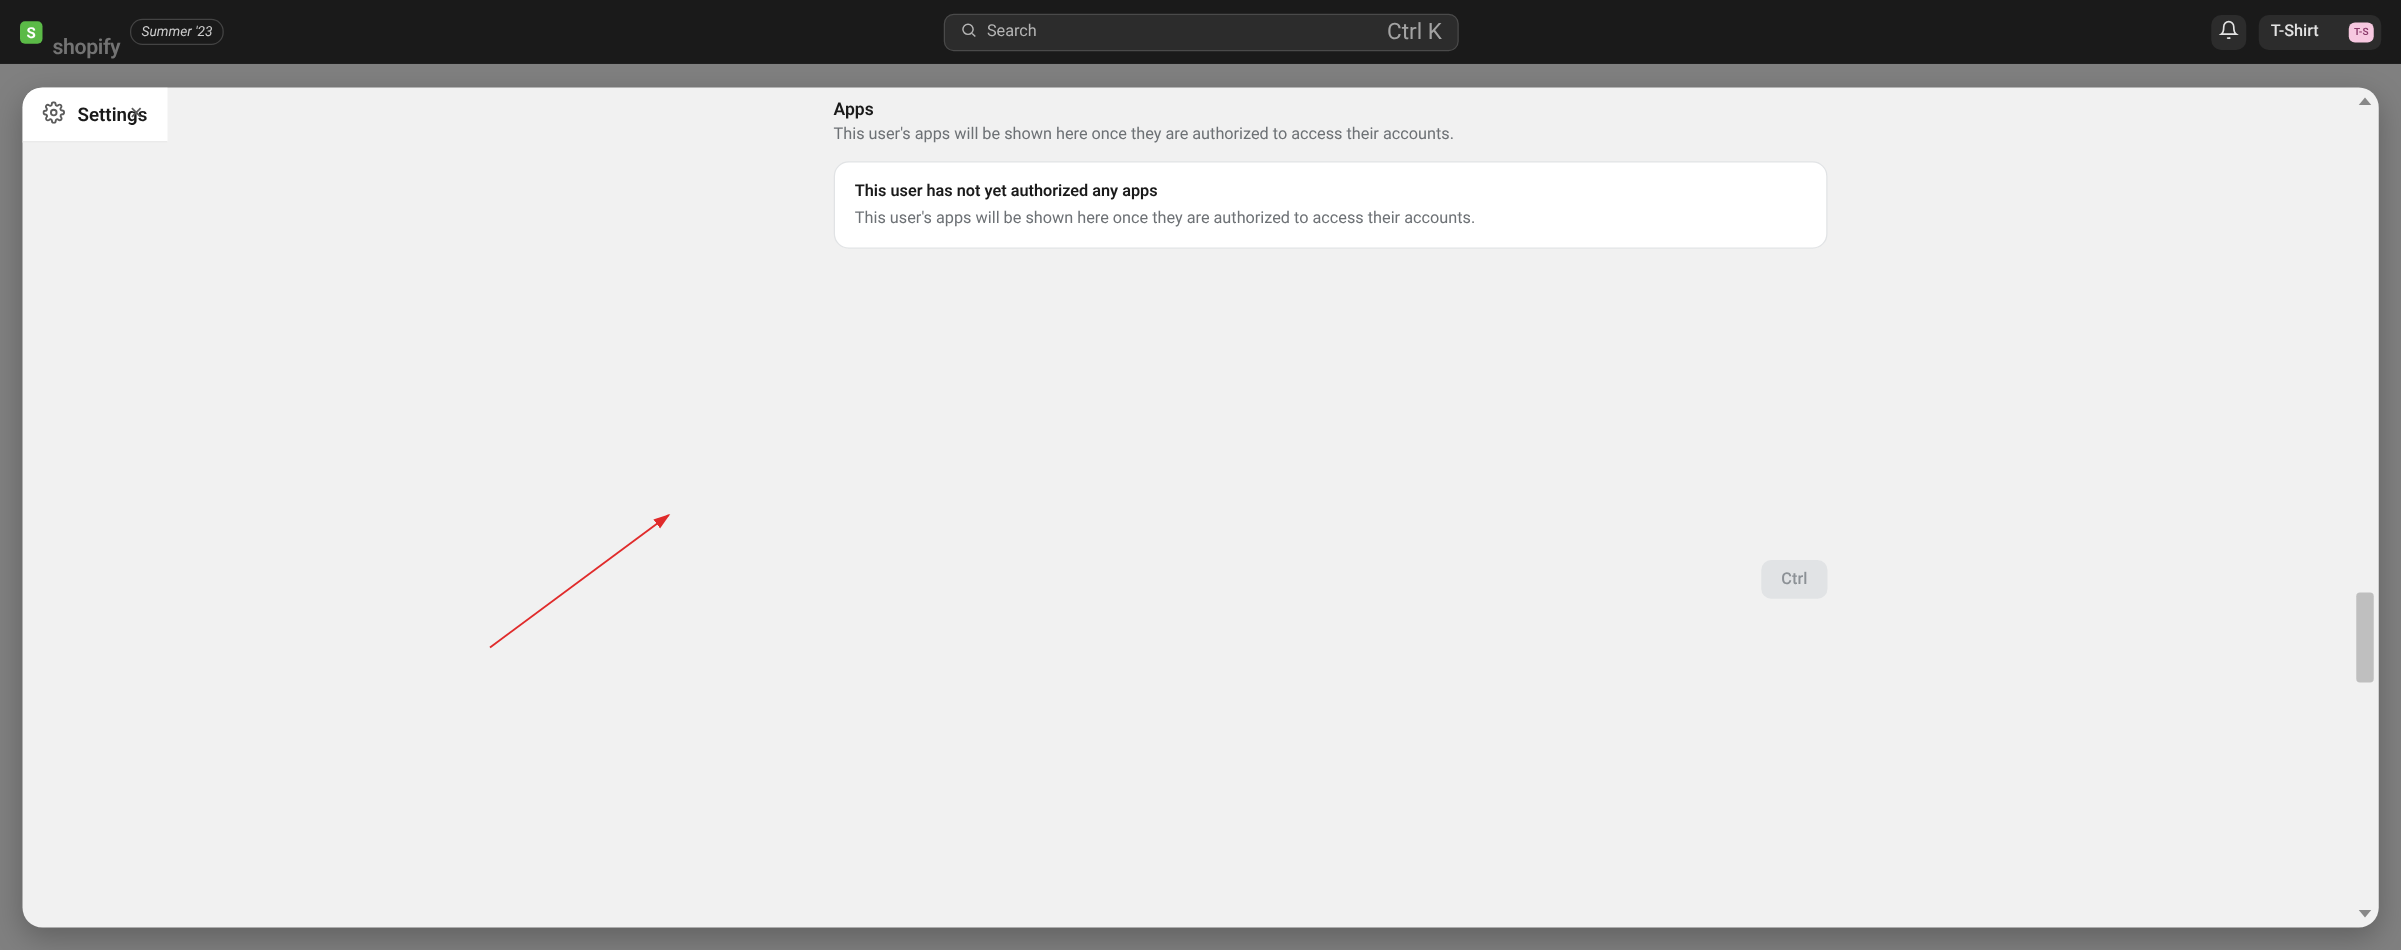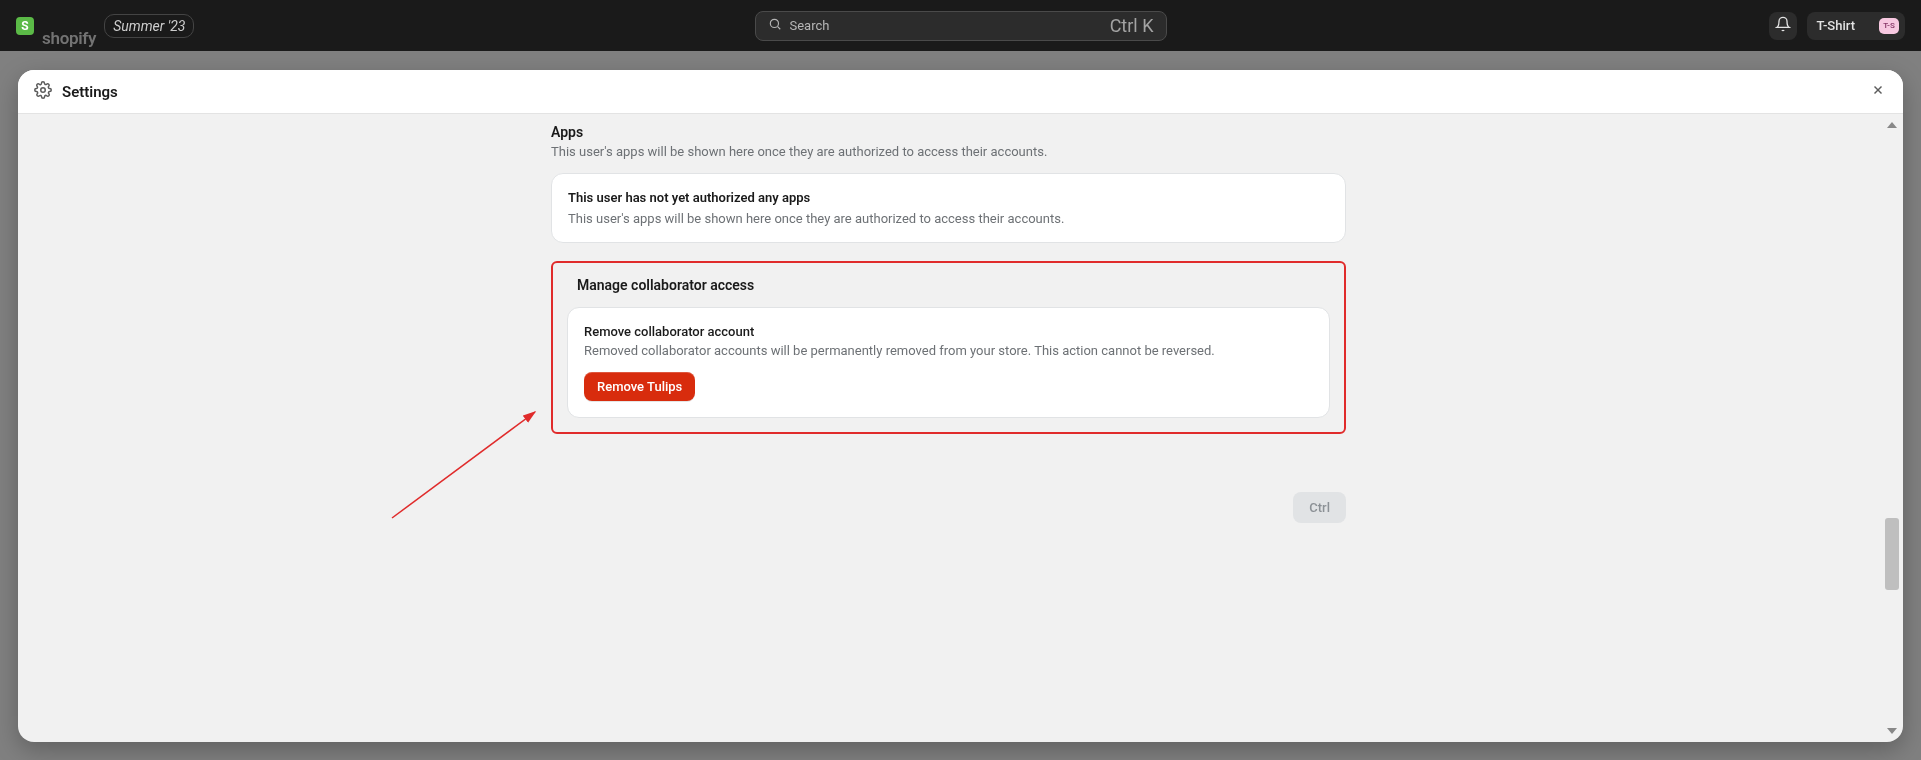--- a/index.html
+++ b/index.html
@@ -2,37 +2,37 @@
 <html><head>
 <meta charset="utf-8">
 <style>
 * { margin: 0; padding: 0; box-sizing: border-box; font-family: -apple-system, BlinkMacSystemFont, "Segoe UI", Roboto, Helvetica, Arial, sans-serif; }
 body { background: #1a1a1a; width: 1921px; height: 760px; overflow: hidden; position: relative; }
 
 .topbar { position: absolute; top: 0; left: 0; right: 0; height: 51px; background: #1a1a1a; display: flex; align-items: center; padding: 0 16px; z-index: 1; }
 .logo-area { display: flex; align-items: center; gap: 8px; }
 .logo-badge { width: 18px; height: 18px; background: #5bba47; border-radius: 4px; display: flex; align-items: center; justify-content: center; color: #fff; font-weight: bold; font-size: 12px; }
 .logo-text { color: #737373; font-weight: 600; font-size: 17px; letter-spacing: -0.3px; margin-top: 24px; }
-.summer-pill { border: 1px solid #444; color: #ccc; font-size: 14px; padding: 3px 8px; border-radius: 10px; font-style: italic; }
+.summer-pill { border: 1px solid #444; color: #ccc; font-size: 11px; padding: 3px 8px; border-radius: 10px; font-style: italic; }
 
 .search-wrap { position: absolute; left: 50%; transform: translateX(-50%); width: 412px; height: 30px; background: #2c2c2c; border: 1px solid #4a4a4a; border-radius: 8px; display: flex; align-items: center; padding: 0 12px; color: #b5b5b5; font-size: 13px; justify-content: space-between; }
 .search-left { display: flex; align-items: center; gap: 8px; }
 .search-icon svg { width: 14px; height: 14px; stroke: #b5b5b5; }
 .shortcut { color: #a3a3a3; font-size: 18px; }
 
 .topbar-right { margin-left: auto; display: flex; align-items: center; gap: 10px; }
 .bell-btn { width: 28px; height: 28px; background: #2c2c2c; border-radius: 8px; display: flex; align-items: center; justify-content: center; }
 .bell-btn svg { width: 16px; height: 16px; stroke: #e3e3e3; fill: none; }
 .store-btn { height: 28px; background: #2c2c2c; border-radius: 8px; display: flex; align-items: center; padding: 0 6px 0 10px; gap: 24px; }
 .store-name { color: #e3e3e3; font-size: 13px; font-weight: 500; }
 .store-avatar { width: 20px; height: 16px; background: #f7c8e0; border-radius: 5px; display: flex; align-items: center; justify-content: center; font-size: 8px; color: #8a3a6a; font-weight: 600; }
 
 .overlay-bg { position: absolute; top: 51px; left: 0; right: 0; bottom: 0; background: #808080; }
 
-.settings-modal { position: absolute; top: 70px; left: 18px; right: 18px; bottom: 18px; background: #f1f1f1; border-radius: 16px; overflow: hidden; display: flex; flex-direction: column; box-shadow: 0 8px 24px rgba(0,0,0,0.25); }
+.settings-modal { position: absolute; top: 70px; left: 18px; right: 18px; bottom: 18px; background: #f1f1f1; border-radius: 16px; overflow: hidden; display: flex; flex-direction: row; box-shadow: 0 8px 24px rgba(0,0,0,0.25); }
 .settings-header { height: 44px; background: #fff; display: flex; align-items: center; padding: 0 16px; border-bottom: 1px solid #e3e3e3; position: relative; }
 .settings-header-left { display: flex; align-items: center; gap: 10px; }
 .gear-icon svg { width: 18px; height: 18px; stroke: #5c5c5c; fill: none; }
 .settings-title { font-size: 15px; font-weight: 600; color: #1a1a1a; }
 .close-btn { position: absolute; right: 16px; top: 50%; transform: translateY(-50%); width: 18px; height: 18px; display: flex; align-items: center; justify-content: center; cursor: pointer; }
 .close-btn svg { width: 14px; height: 14px; stroke: #5c5c5c; }
 
 .settings-body { flex: 1; overflow: hidden; position: relative; padding: 14px 0 0 0; }
 .content-area { position: absolute; left: 533px; top: 10px; width: 795px; }
 
@@ -127,28 +127,20 @@
     <div class="content-area">
 
       <div class="section-heading">Apps</div>
       <div class="section-sub">This user's apps will be shown here once they are authorized to access their accounts.</div>
 
       <div class="card">
         <div class="card-title">This user has not yet authorized any apps</div>
         <div class="card-text">This user's apps will be shown here once they are authorized to access their accounts.</div>
       </div>
 
-      <div class="highlight-box">
-        <div class="highlight-heading">Manage collaborator access</div>
-        <div class="remove-card">
-          <div class="remove-title">Remove collaborator account</div>
-          <div class="remove-sub">Removed collaborator accounts will be permanently removed from your store. This action cannot be reversed.</div>
-          <button class="remove-btn">Remove Tulips</button>
-        </div>
-      </div>
 
       <button class="save-btn">Ctrl</button>
     </div>
 
     <div class="scrollbar-custom">
       <div class="scroll-arrow scroll-arrow-up"></div>
       <div class="scroll-thumb"></div>
       <div class="scroll-arrow scroll-arrow-down"></div>
     </div>
   </div>

